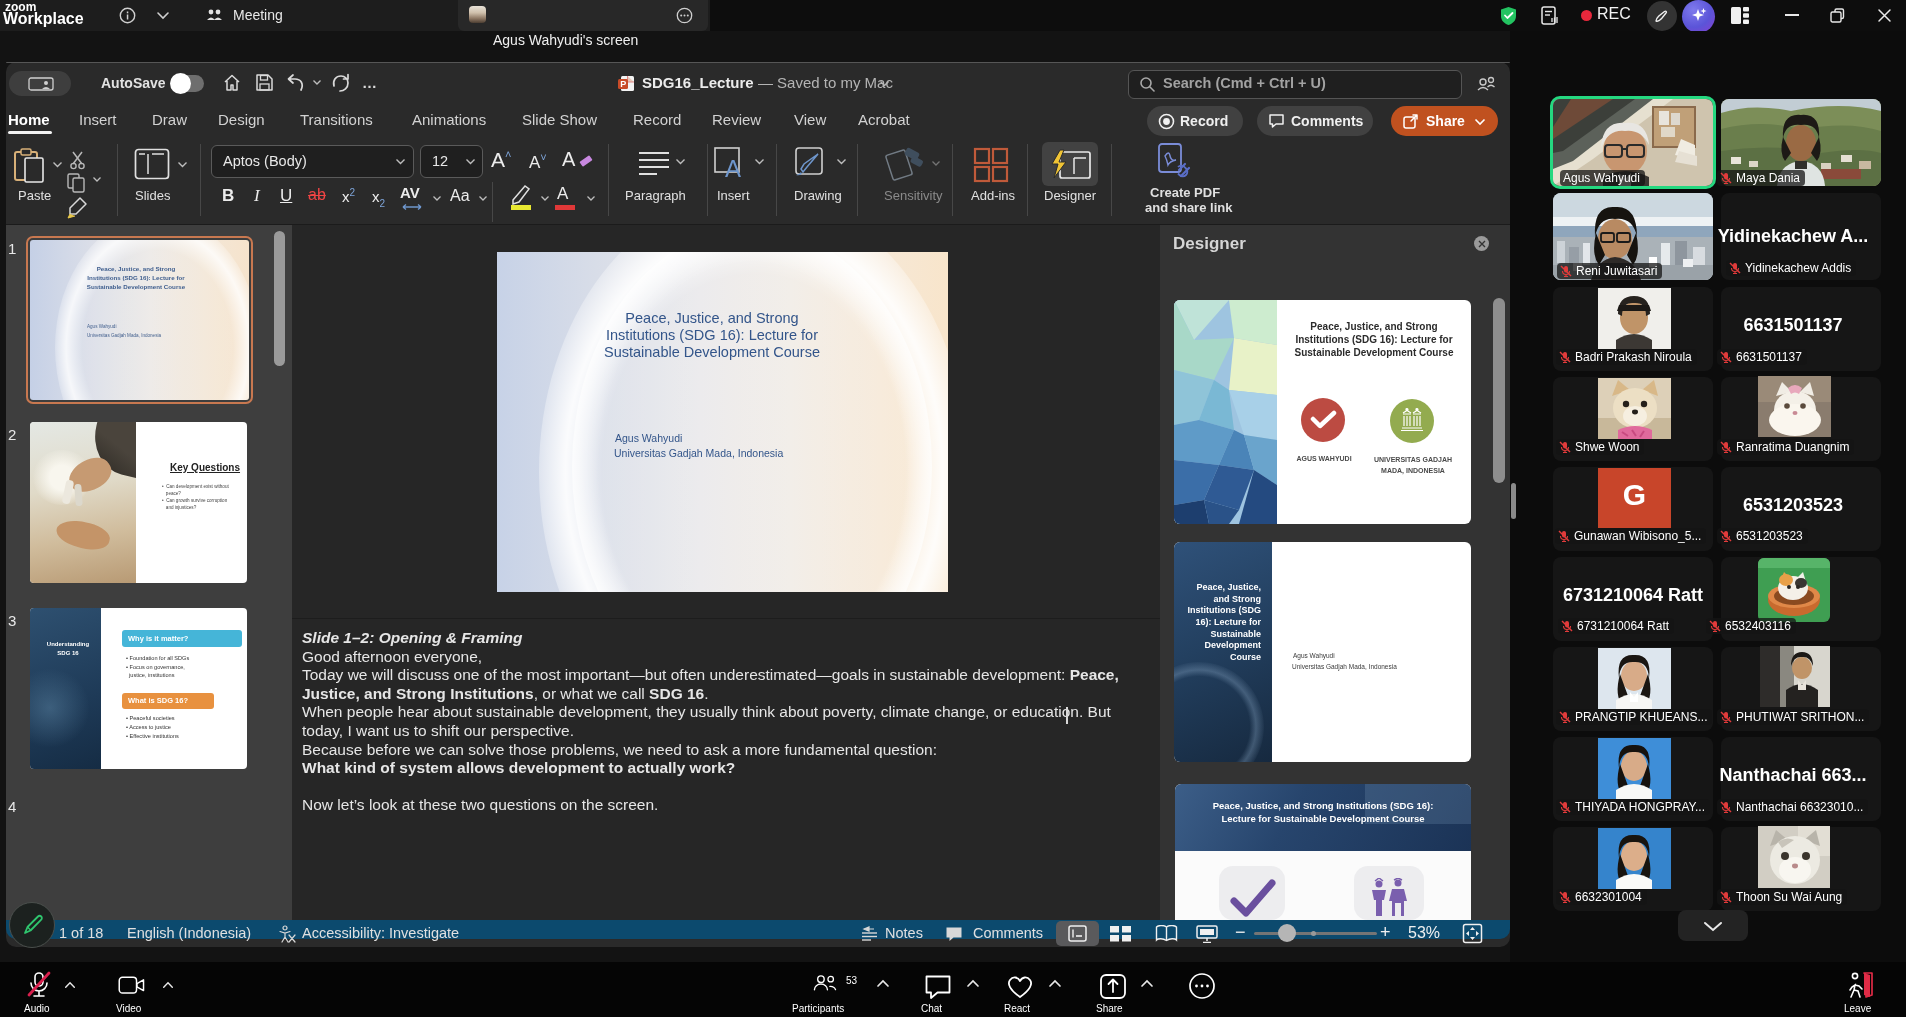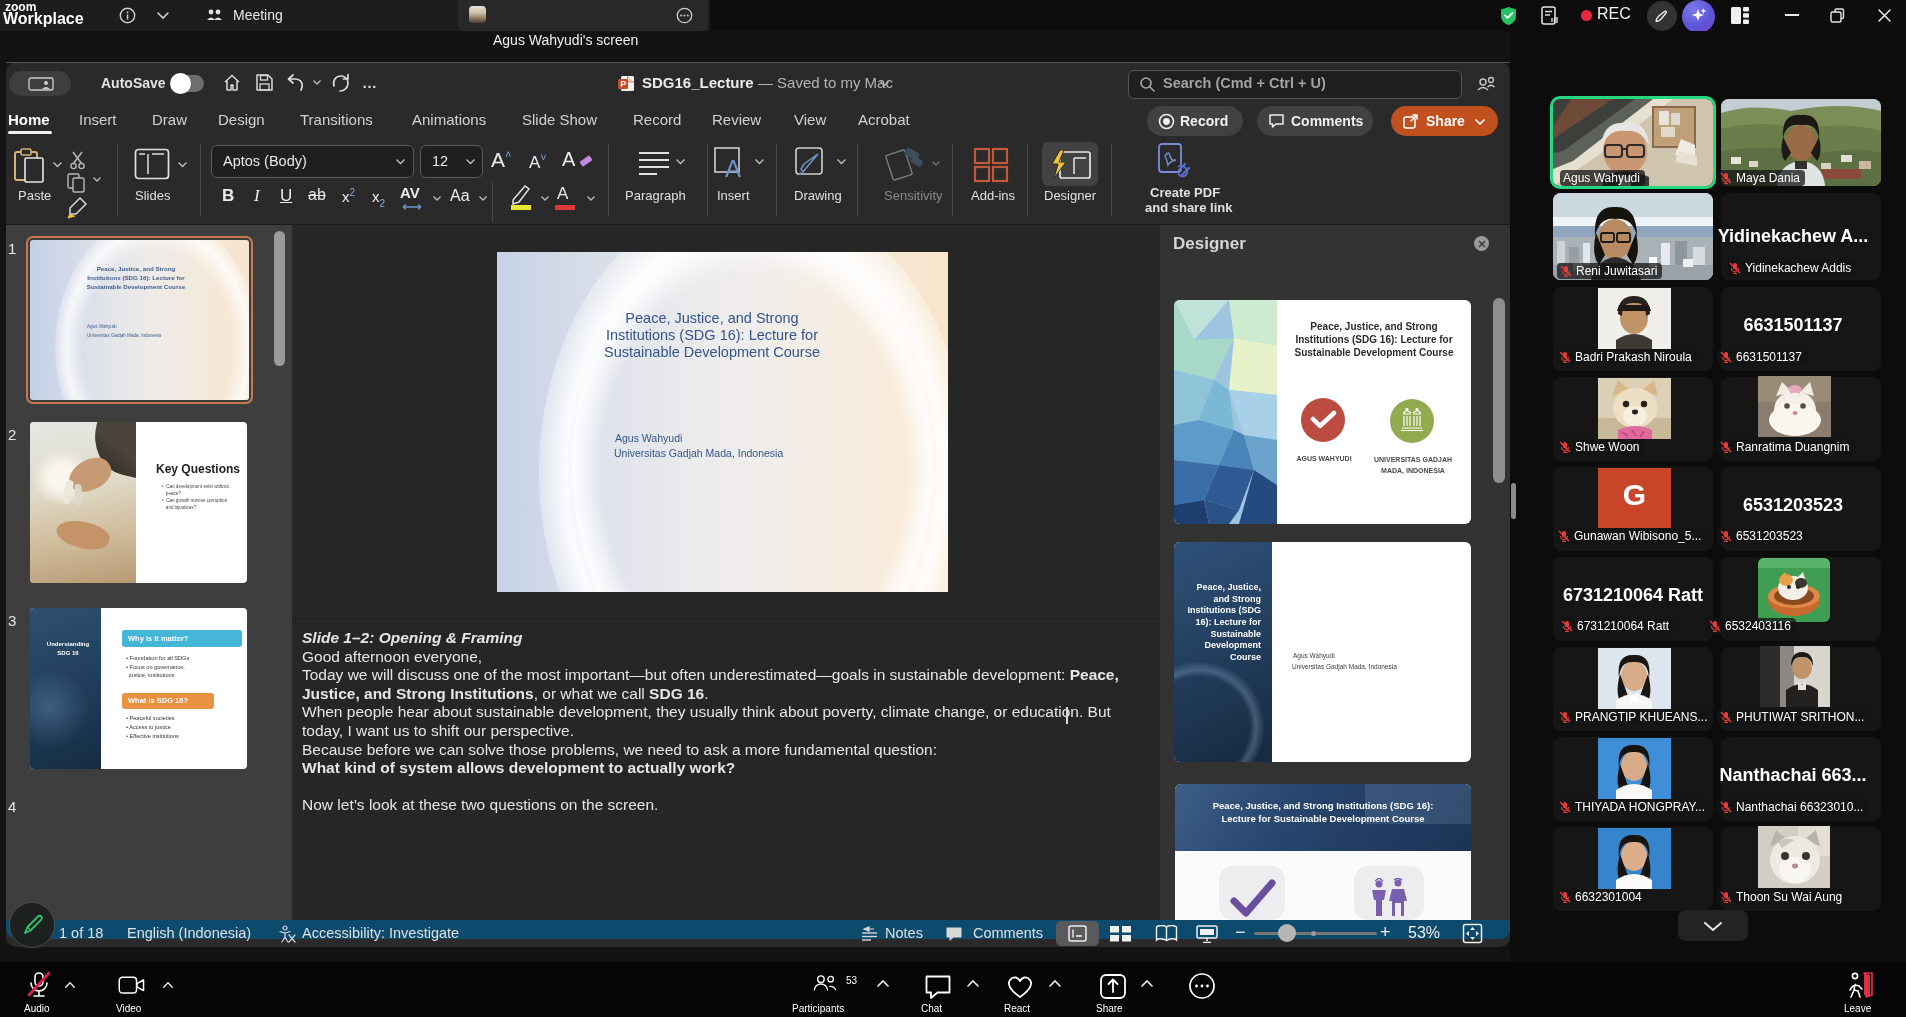--- a/index.html
+++ b/index.html
@@ -259,21 +259,21 @@
     <div class="abs" style="left:485px;top:86px;color:#ececec;font-size:21px;">A<span style="font-size:11px;color:#7ea4d8;position:relative;top:-9px;">˄</span></div>
     <div class="abs" style="left:523px;top:91px;color:#ececec;font-size:17px;">A<span style="font-size:11px;color:#7ea4d8;position:relative;top:-7px;">˅</span></div>
     <div class="abs" style="left:556px;top:86px;color:#ececec;font-size:20px;">A</div>
     <svg class="abs" style="left:572px;top:92px" width="16" height="14" viewBox="0 0 16 14">
         <rect x="2" y="4" width="12" height="6" rx="1" transform="rotate(-35 8 7)" fill="#c888e0"></rect>
       </svg>
 
     <div class="abs" style="left:216px;top:124px;color:#ececec;font-size:17px;font-weight:bold;">B</div>
     <div class="abs" style="left:248px;top:124px;color:#ececec;font-size:17px;font-style:italic;font-family:'Liberation Serif',serif;">I</div>
     <div class="abs" style="left:274px;top:124px;color:#ececec;font-size:17px;text-decoration:underline;">U</div>
-    <div class="abs" style="left:302px;top:124px;color:#e5e5e5;font-size:16px;text-decoration:line-through;">ab</div>
+    <div class="abs" style="left:302px;top:124px;color:#ef4444;font-size:16px;text-decoration:line-through;">ab</div>
     <div class="abs" style="left:336px;top:126px;color:#ececec;font-size:15px;">x<span style="font-size:10px;color:#7ea4d8;position:relative;top:-6px;">2</span></div>
     <div class="abs" style="left:366px;top:126px;color:#ececec;font-size:15px;">x<span style="font-size:10px;color:#7ea4d8;position:relative;top:5px;">2</span></div>
     <div class="abs" style="left:394px;top:122px;color:#ececec;font-size:15px;font-weight:bold;">AV</div>
     <svg class="abs" style="left:394px;top:140px" width="24" height="10" viewBox="0 0 24 10">
         <path d="M3 5 h18 M3 5 l3 -2.5 M3 5 l3 2.5 M21 5 l-3 -2.5 M21 5 l-3 2.5" stroke="#6e96cc" stroke-width="1.4" fill="none"></path>
       </svg>
     <svg class="abs" style="left:426px;top:133px" width="10" height="7" viewBox="0 0 10 7">
         <path d="M1.5 1.5 L5 5 L8.5 1.5" fill="none" stroke="#bdbdbd" stroke-width="1.3"></path>
       </svg>
     <div class="abs" style="left:444px;top:125px;color:#ececec;font-size:16px;">Aa</div>
@@ -377,21 +377,21 @@
 
       <div class="abs" style="left:24px;top:197px;width:217px;height:161px;border-radius:4px;overflow:hidden;background:#fff;">
         <div class="abs" style="left:0;top:0;width:106px;height:161px;overflow:hidden;background:linear-gradient(170deg,#e4e8e4 0%,#e0dac8 40%,#d0bc9c 70%,#b89a74 100%);">
           <div class="abs" style="left:2px;top:28px;width:60px;height:55px;border-radius:50%;background:radial-gradient(circle,#f8f6ee 30%, rgba(246,243,234,0) 72%);"></div>
           <div class="abs" style="left:64px;top:-18px;width:60px;height:70px;background:linear-gradient(205deg,#4a443c 60%,#2e2a24 100%);border-radius:0 0 0 60%;transform:rotate(14deg);"></div>
           <div class="abs" style="left:38px;top:38px;width:44px;height:30px;border-radius:50% 50% 45% 55%;background:#c69a72;transform:rotate(-30deg);"></div>
           <div class="abs" style="left:34px;top:58px;width:8px;height:24px;border-radius:4px;background:#ece8de;transform:rotate(12deg);"></div>
           <div class="abs" style="left:45px;top:62px;width:7px;height:22px;border-radius:4px;background:#dcd8cc;transform:rotate(-4deg);"></div>
           <div class="abs" style="left:26px;top:100px;width:54px;height:26px;border-radius:55% 45% 50% 50%;background:#c49468;transform:rotate(14deg);"></div>
         </div>
-        <div class="abs" style="left:126px;top:40px;color:#222;font-size:12px;font-weight:bold;">Key Questions</div>
+        <div class="abs" style="left:140px;top:40px;color:#222;font-size:10px;font-weight:bold;text-decoration:underline;">Key Questions</div>
         <div class="abs" style="left:132px;top:62px;color:#444;font-size:4.6px;line-height:1.5;">•&nbsp; Can development exist without<br>&nbsp;&nbsp;&nbsp;peace?<br>•&nbsp; Can growth survive corruption<br>&nbsp;&nbsp;&nbsp;and injustices?</div>
       </div>
 
       <div class="abs" style="left:24px;top:383px;width:217px;height:161px;border-radius:4px;overflow:hidden;background:#fff;">
         <div class="abs" style="left:0;top:0;width:71px;height:161px;background:linear-gradient(160deg,#2e5070 0%,#1e3a57 60%,#152c44 100%);">
           <div class="abs" style="left:-20px;top:60px;width:80px;height:80px;border-radius:50%;background:radial-gradient(circle, rgba(90,130,160,0.5), rgba(90,130,160,0) 70%);"></div>
           <div class="abs" style="left:8px;top:32px;width:60px;color:#fff;font-size:6px;font-weight:bold;text-align:center;line-height:1.5;">Understanding<br>SDG 16</div>
         </div>
         <div class="abs" style="left:92px;top:22px;width:120px;height:17px;border-radius:3px;background:#45b5d8;"></div>
         <div class="abs" style="left:98px;top:26px;color:#fff;font-size:7.5px;font-weight:bold;">Why is it matter?</div>

